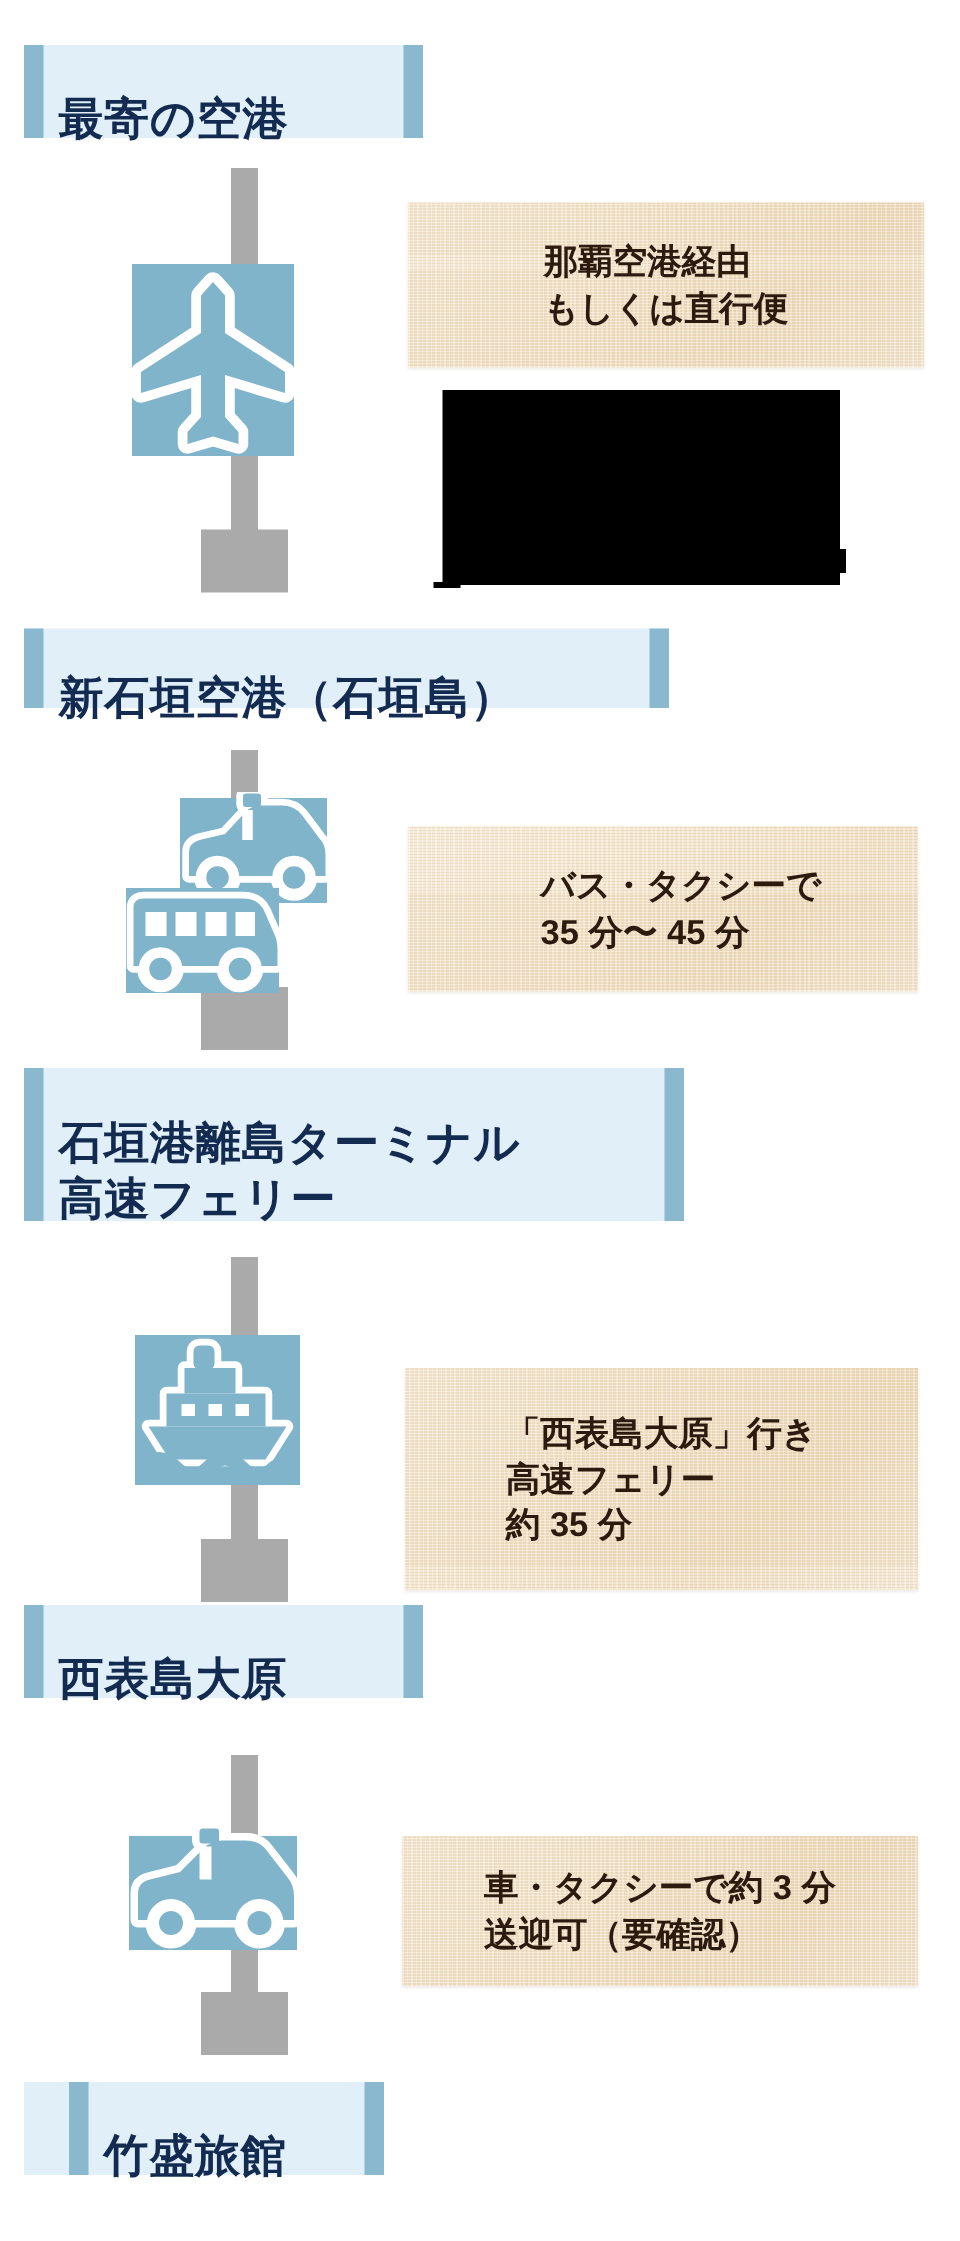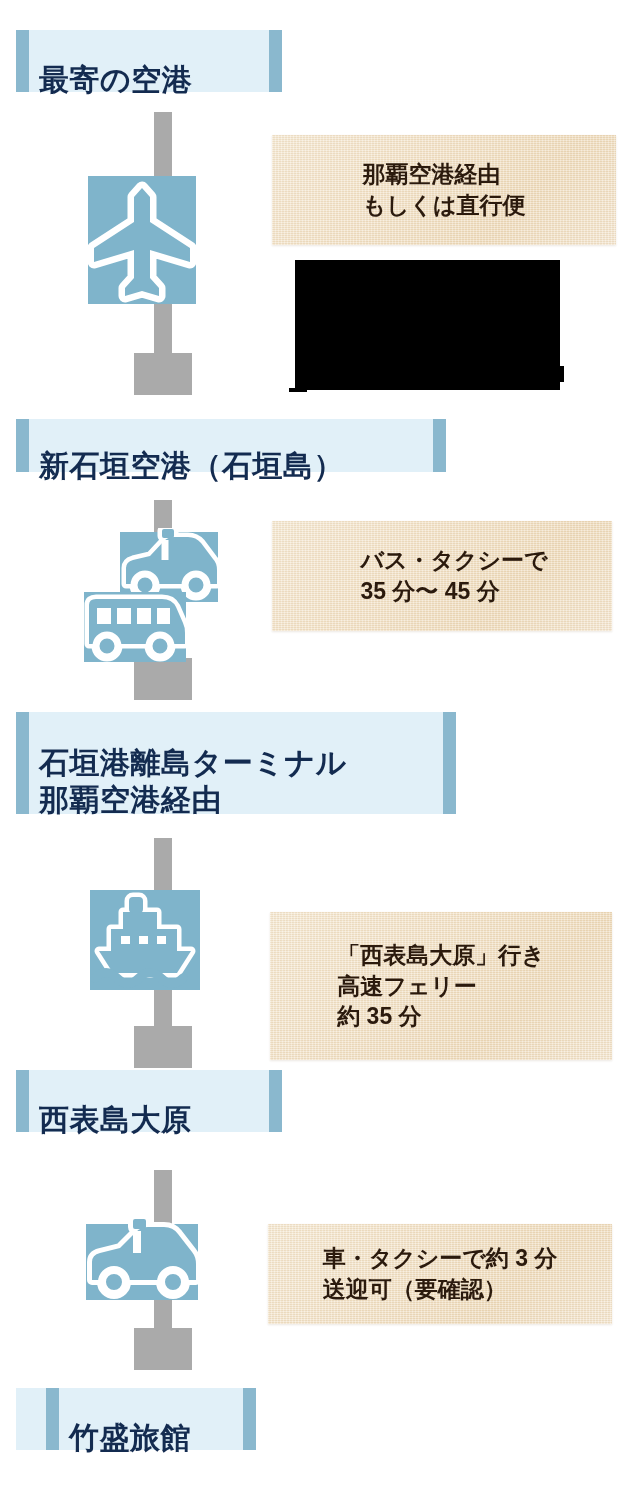--- a/index.html
+++ b/index.html
@@ -191,27 +191,27 @@
         <rect x="17" y="20" width="14" height="16"></rect>
         <rect x="37" y="20" width="14" height="16"></rect>
         <rect x="57" y="20" width="14" height="16"></rect>
         <rect x="77" y="20" width="13" height="16"></rect>
       </g>
       <circle cx="27" cy="58" r="11" fill="#7fb4cb" stroke="#ffffff" stroke-width="7"></circle>
       <circle cx="80" cy="58" r="11" fill="#7fb4cb" stroke="#ffffff" stroke-width="7"></circle>
     </svg>
   </div>
 
-  <div class="note" style="left:272px; top:521px; width:340px; height:110px;padding-left:24px;">バス・タクシーで
+  <div class="note" style="left:272px; top:551px; width:340px; height:110px;padding-left:24px;">バス・タクシーで
 35 分〜 45 分</div>
 
   <div class="station" style="left:16px; top:712px; width:440px; height:102px;">
     <div class="cap left"></div>
     <div class="station-label">石垣港離島ターミナル
-那覇空港経由</div>
+高速フェリー</div>
     <div class="cap right"></div>
   </div>
 
   <div class="connector" style="top:838px; height:230px;">
     <div class="stem"></div>
     <div class="foot"></div>
   </div>
 
   <div class="icon-tile" style="left:85px; top:885px; width:120px; height:110px;">
     <svg width="120" height="110" viewBox="0 0 120 110" aria-hidden="true">

